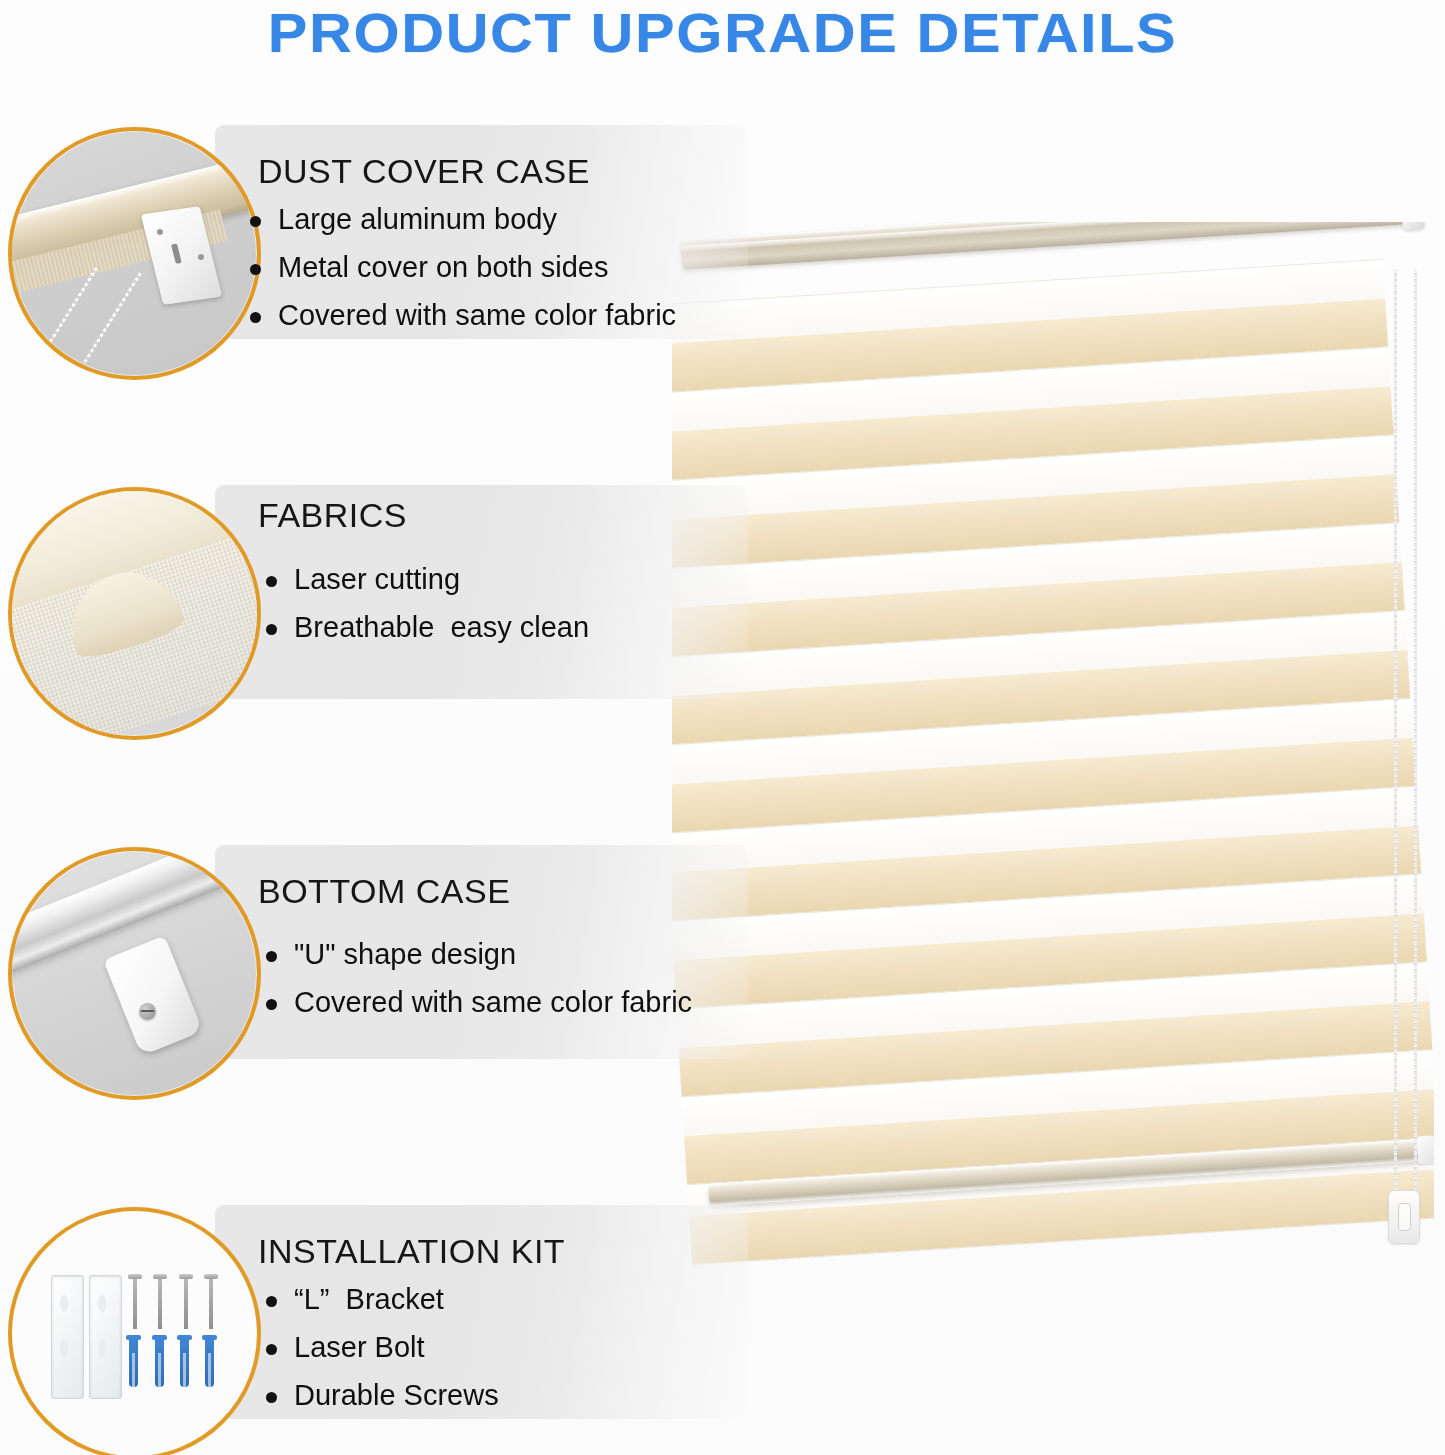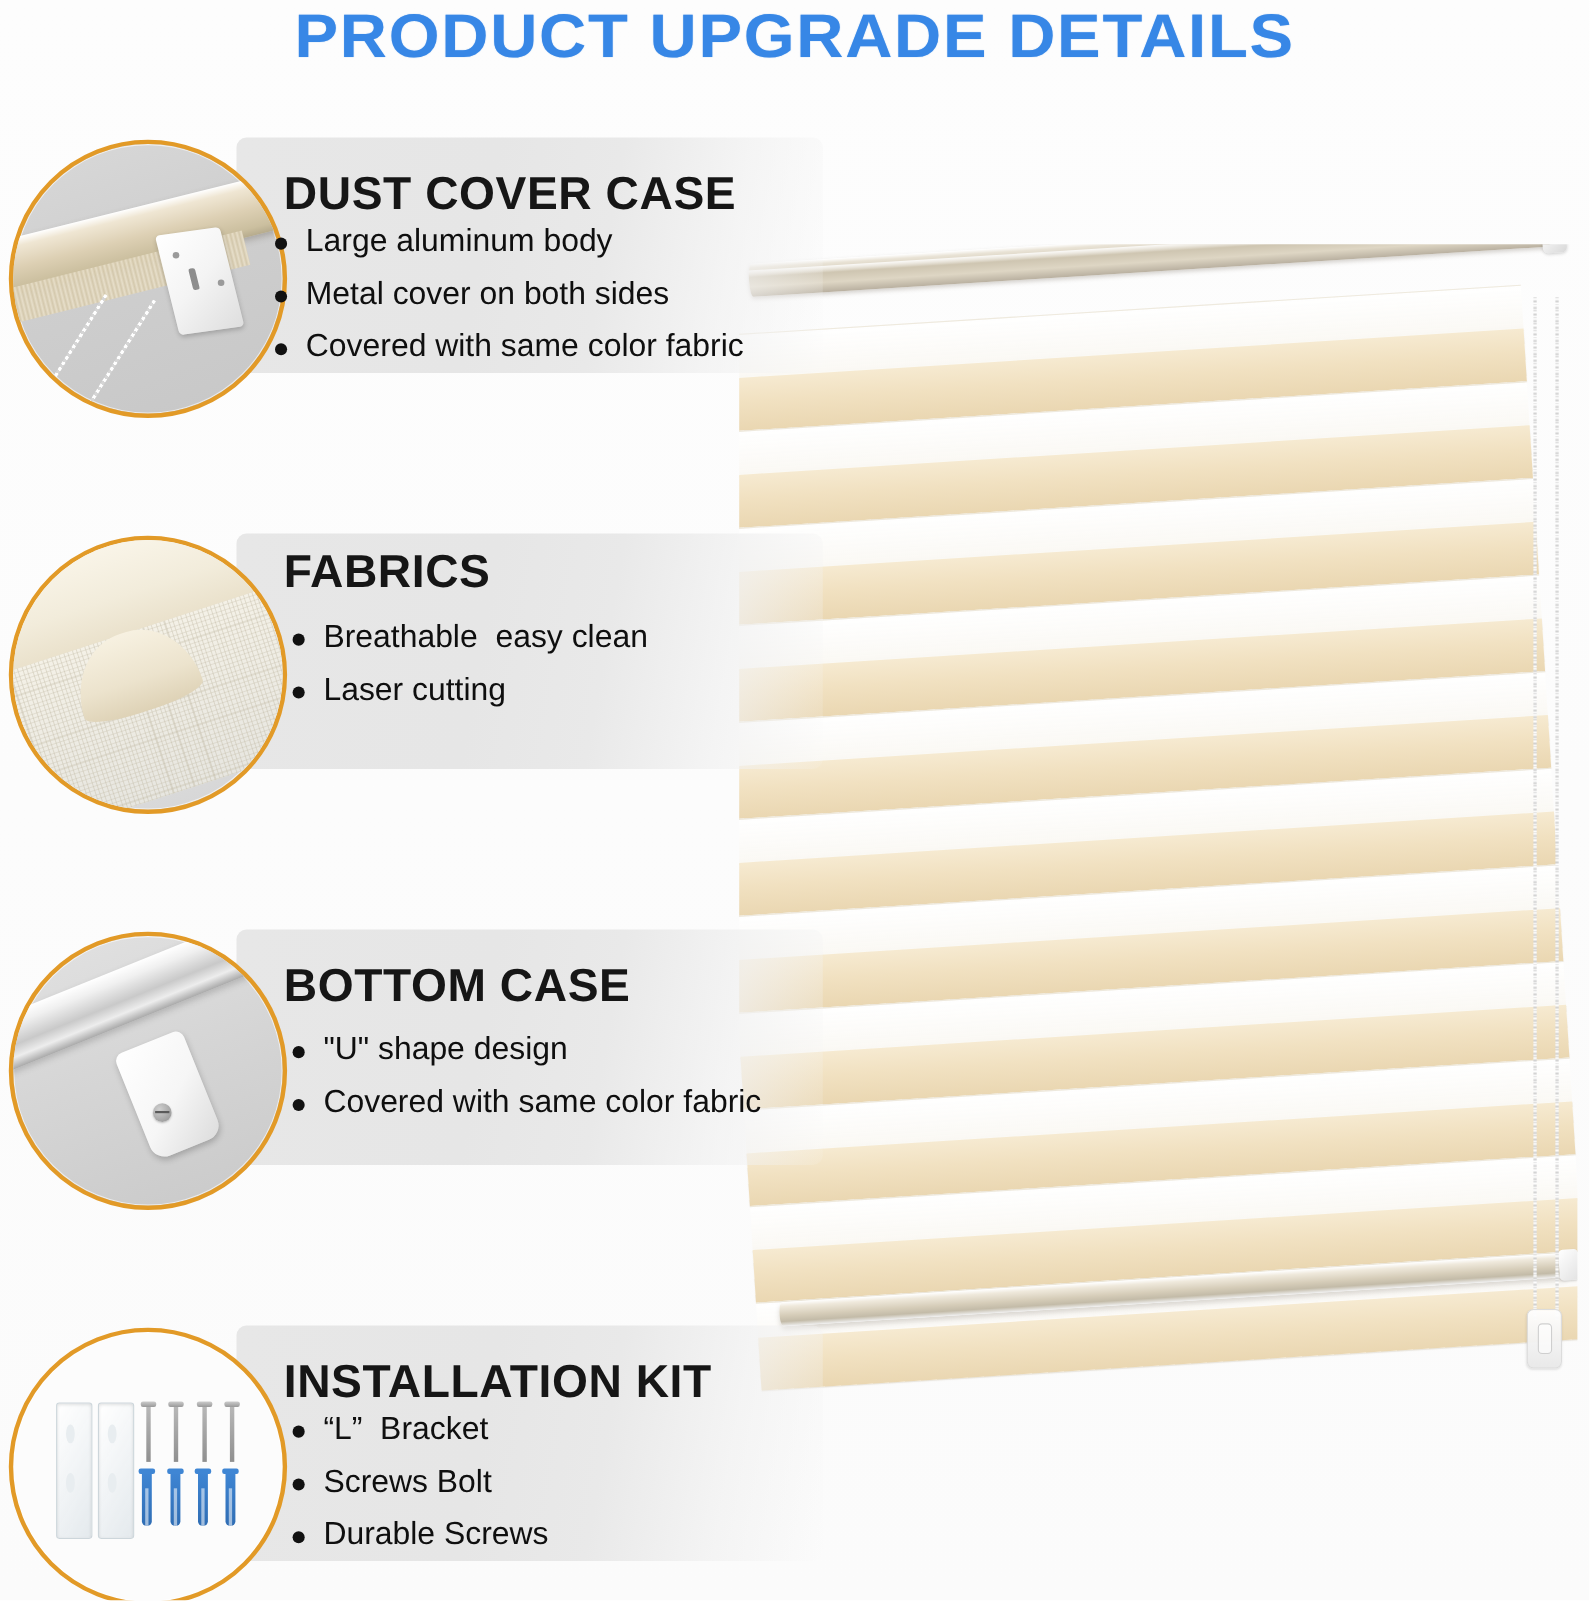--- a/index.html
+++ b/index.html
@@ -101,21 +101,21 @@
     border:4px solid #e29a27;
     overflow:hidden;
     background:#f2f2f2;
     box-shadow:0 0 0 1px rgba(255,255,255,.6) inset;
   }
   .circle-photo{position:absolute;inset:0;}
 
   .f-title{
     position:absolute;
     font-family:"Liberation Sans Narrow","Liberation Sans",sans-serif;
-    font-weight:bold;font-size:42px;letter-spacing:.5px;color:#161616;
+    font-weight:normal;font-size:34px;letter-spacing:.5px;color:#161616;
     white-space:nowrap;
   }
   .bullets{position:absolute;list-style:none;margin:0;padding:0;}
   .bullets li{
     position:relative;padding-left:32px;
     font-size:29px;color:#0f0f0f;white-space:pre;
     line-height:1.0;margin-bottom:19px;
     font-family:"Liberation Sans","DejaVu Sans",sans-serif;
   }
   .bullets li:before{
@@ -316,22 +316,22 @@
     <div class="panel"></div>
     <div class="circle ph2">
       <div class="circle-photo">
         <div class="band"></div>
         <div class="mesh"></div>
         <div class="fold"></div>
       </div>
     </div>
     <div class="f-title" style="left:258px;top:11px">FABRICS</div>
     <ul class="bullets" style="left:262px;top:80px">
+      <li>Laser cutting</li>
       <li>Breathable  easy clean</li>
-      <li>Laser cutting</li>
     </ul>
   </div>
 
   <div class="feature" style="top:845px;height:250px;width:760px">
     <div class="panel"></div>
     <div class="circle ph3">
       <div class="circle-photo">
         <div class="fab"></div>
         <div class="rail"></div>
         <div class="cap"></div>
@@ -359,18 +359,18 @@
           <div class="anchor" style="left:43%"></div>
           <div class="anchor" style="left:57%"></div>
           <div class="anchor" style="left:71%"></div>
           <div class="anchor" style="left:85%"></div>
         </div>
       </div>
     </div>
     <div class="f-title" style="left:258px;top:27px">INSTALLATION KIT</div>
     <ul class="bullets" style="left:262px;top:80px">
       <li>“L”  Bracket</li>
-      <li>Screws Bolt</li>
+      <li>Laser Bolt</li>
       <li>Durable Screws</li>
     </ul>
   </div>
 
 </div>
 
 </body></html>

